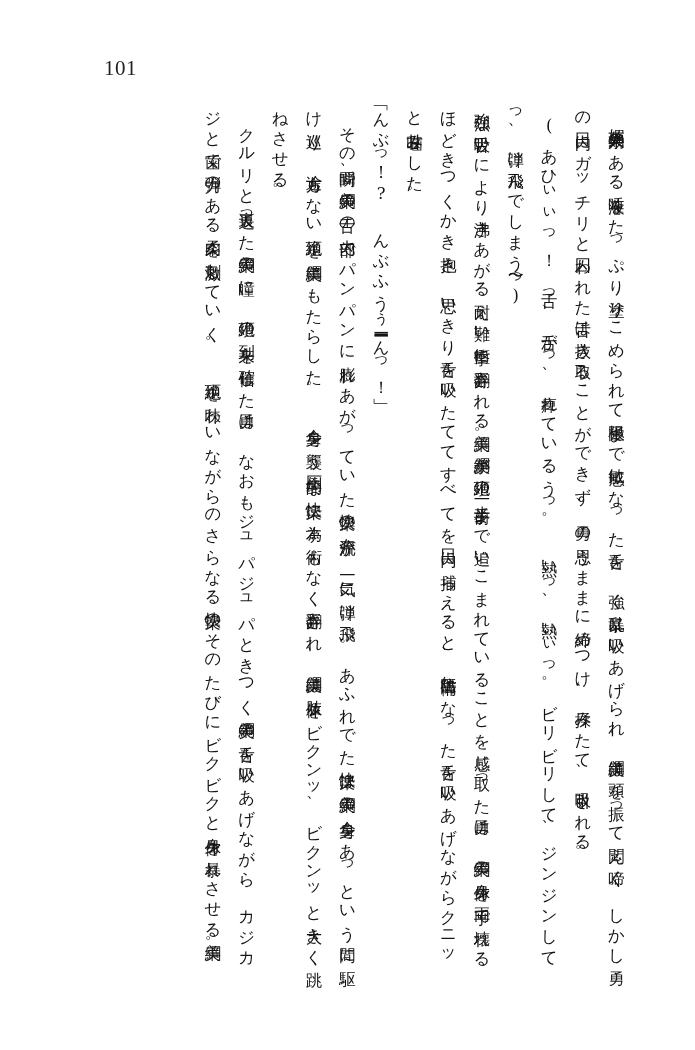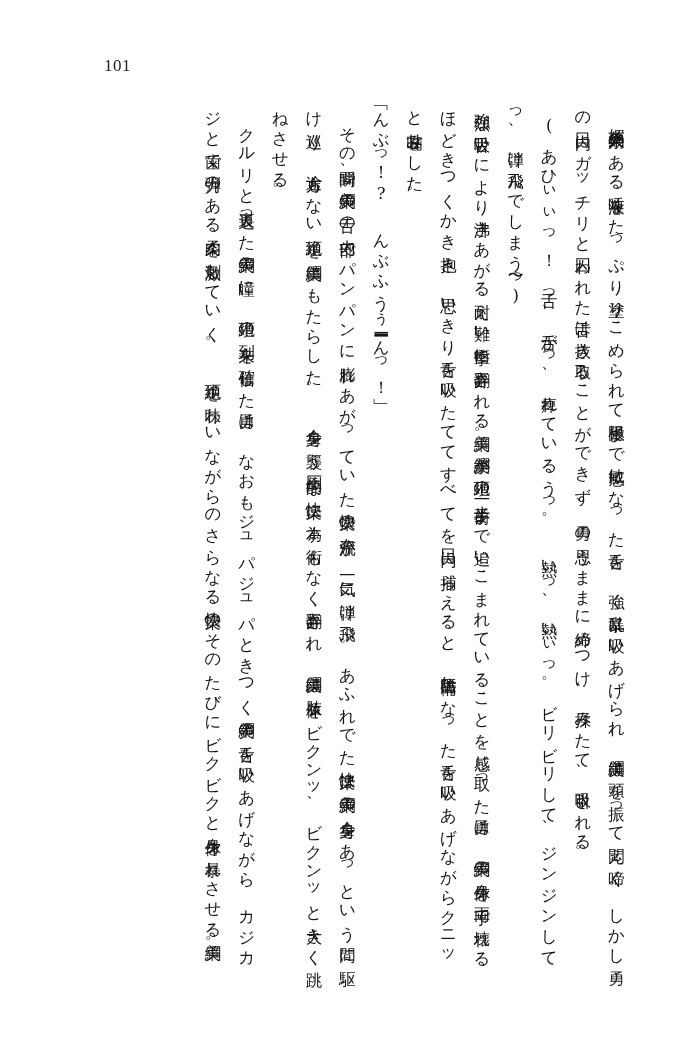--- a/index.html
+++ b/index.html
@@ -18,21 +18,21 @@
     position: relative;
     width: 695px;
     height: 1050px;
     box-sizing: border-box;
     background: #ffffff;
   }
   .page-number {
     position: absolute;
     top: 56px;
     left: 104px;
-    font-size: 17px;
+    font-size: 21px;
     font-family: "Liberation Serif", "DejaVu Serif", serif;
     letter-spacing: 0.5px;
     color: #222;
   }
   .body-text {
     position: absolute;
     top: 100px;
     left: 72px;
     right: 62px;
     height: 860px;

